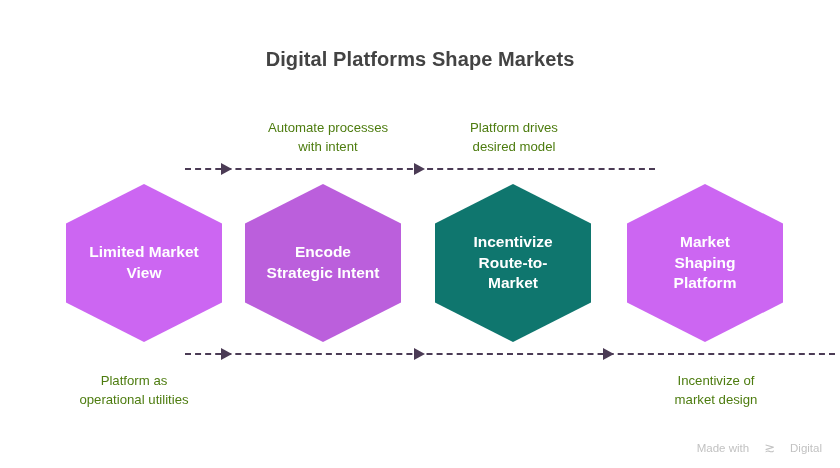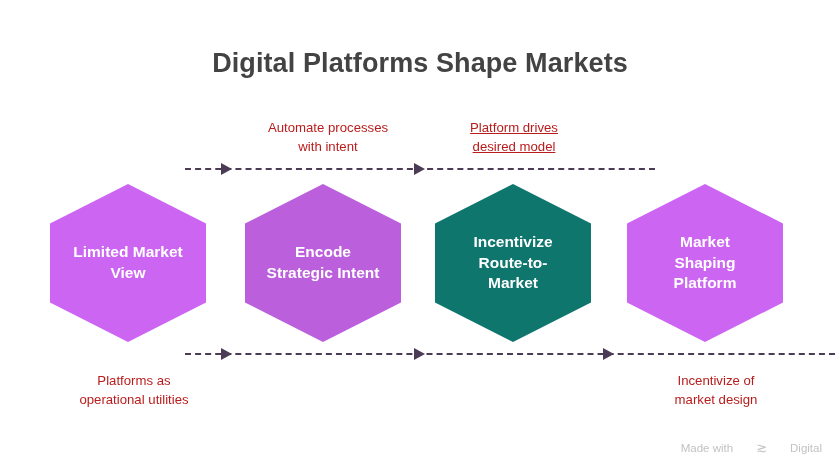--- a/index.html
+++ b/index.html
@@ -20,21 +20,21 @@
     background: #ffffff;
   }
 
   
   .page-title {
     position: absolute;
     left: 0;
     top: 48px;
     width: 840px;
     text-align: center;
-    font-size: 27px;
+    font-size: 20px;
     font-weight: bold;
     color: #434343;
     letter-spacing: 0.1px;
   }
 
   
   .hex {
     position: absolute;
     width: 156px;
     height: 158px;
@@ -77,32 +77,32 @@
     border-bottom: 6px solid transparent;
     border-left: 11px solid #4b3b55;
   }
 
   
   .caption {
     position: absolute;
     text-align: center;
     font-size: 13.2px;
     line-height: 1.42;
-    color: #b91c1c;
+    color: #4d7c0f;
     white-space: pre-line;
   }
 
   
   .watermark {
     position: absolute;
     right: 18px;
     bottom: 14px;
     display: flex;
     align-items: center;
-    gap: 23px;
+    gap: 15px;
     font-size: 11.5px;
     color: #c2c2c2;
   }
   .watermark .wm-logo {
     display: inline-block;
     line-height: 1;
     font-size: 13px;
     color: #c2c2c2;
     transform: translateY(-0.5px);
   }
@@ -120,44 +120,44 @@
       <div class="arrow-head" style="left: 229px; border-left-color: rgb(75, 59, 85);"></div>
     </div>
 
   <div class="conn-row" id="conn-bottom" style="left: 185px; top: 353px; width: 650px;">
     <div class="conn-line"></div>
   <div class="arrow-head" style="left: 36px; border-left-color: rgb(75, 59, 85);"></div>
       <div class="arrow-head" style="left: 229px; border-left-color: rgb(75, 59, 85);"></div>
       <div class="arrow-head" style="left: 418px; border-left-color: rgb(75, 59, 85);"></div>
     </div>
 
-  <div class="hex" id="hex-0" style="left: 50px; top: 184px; background: rgb(204, 102, 242); padding-left: 12px;">
+  <div class="hex" id="hex-0" style="left: 66px; top: 184px; background: rgb(204, 102, 242); padding-left: 12px;">
     <div class="hex-label">Limited Market
 View</div>
   </div>
   <div class="hex" id="hex-1" style="left: 245px; top: 184px; background: rgb(187, 95, 220);">
     <div class="hex-label">Encode
 Strategic Intent</div>
   </div>
   <div class="hex" id="hex-2" style="left: 435px; top: 184px; background: #0f766e;">
     <div class="hex-label">Incentivize
 Route-to-
 Market</div>
   </div>
   <div class="hex" id="hex-3" style="left: 627px; top: 184px; background: rgb(204, 102, 242);">
     <div class="hex-label">Market
 Shaping
 Platform</div>
   </div>
 
   <div class="caption" id="cap-0" style="left: 232px; top: 119px; width: 192px;">Automate processes
 with intent</div>
-  <div class="caption" id="cap-1" style="left: 422px; top: 119px; width: 184px; text-decoration: underline;">Platform drives
+  <div class="caption" id="cap-1" style="left: 422px; top: 119px; width: 184px;">Platform drives
 desired model</div>
-  <div class="caption" id="cap-2" style="left: 38px; top: 372px; width: 192px;">Platforms as
+  <div class="caption" id="cap-2" style="left: 38px; top: 372px; width: 192px;">Platform as
 operational utilities</div>
   <div class="caption" id="cap-3" style="left: 624px; top: 372px; width: 184px;">Incentivize of
 market design</div>
 
   <div class="watermark">
     <span>Made with</span>
     <span class="wm-logo">≳</span>
     <span>Digital</span>
   </div>
 

